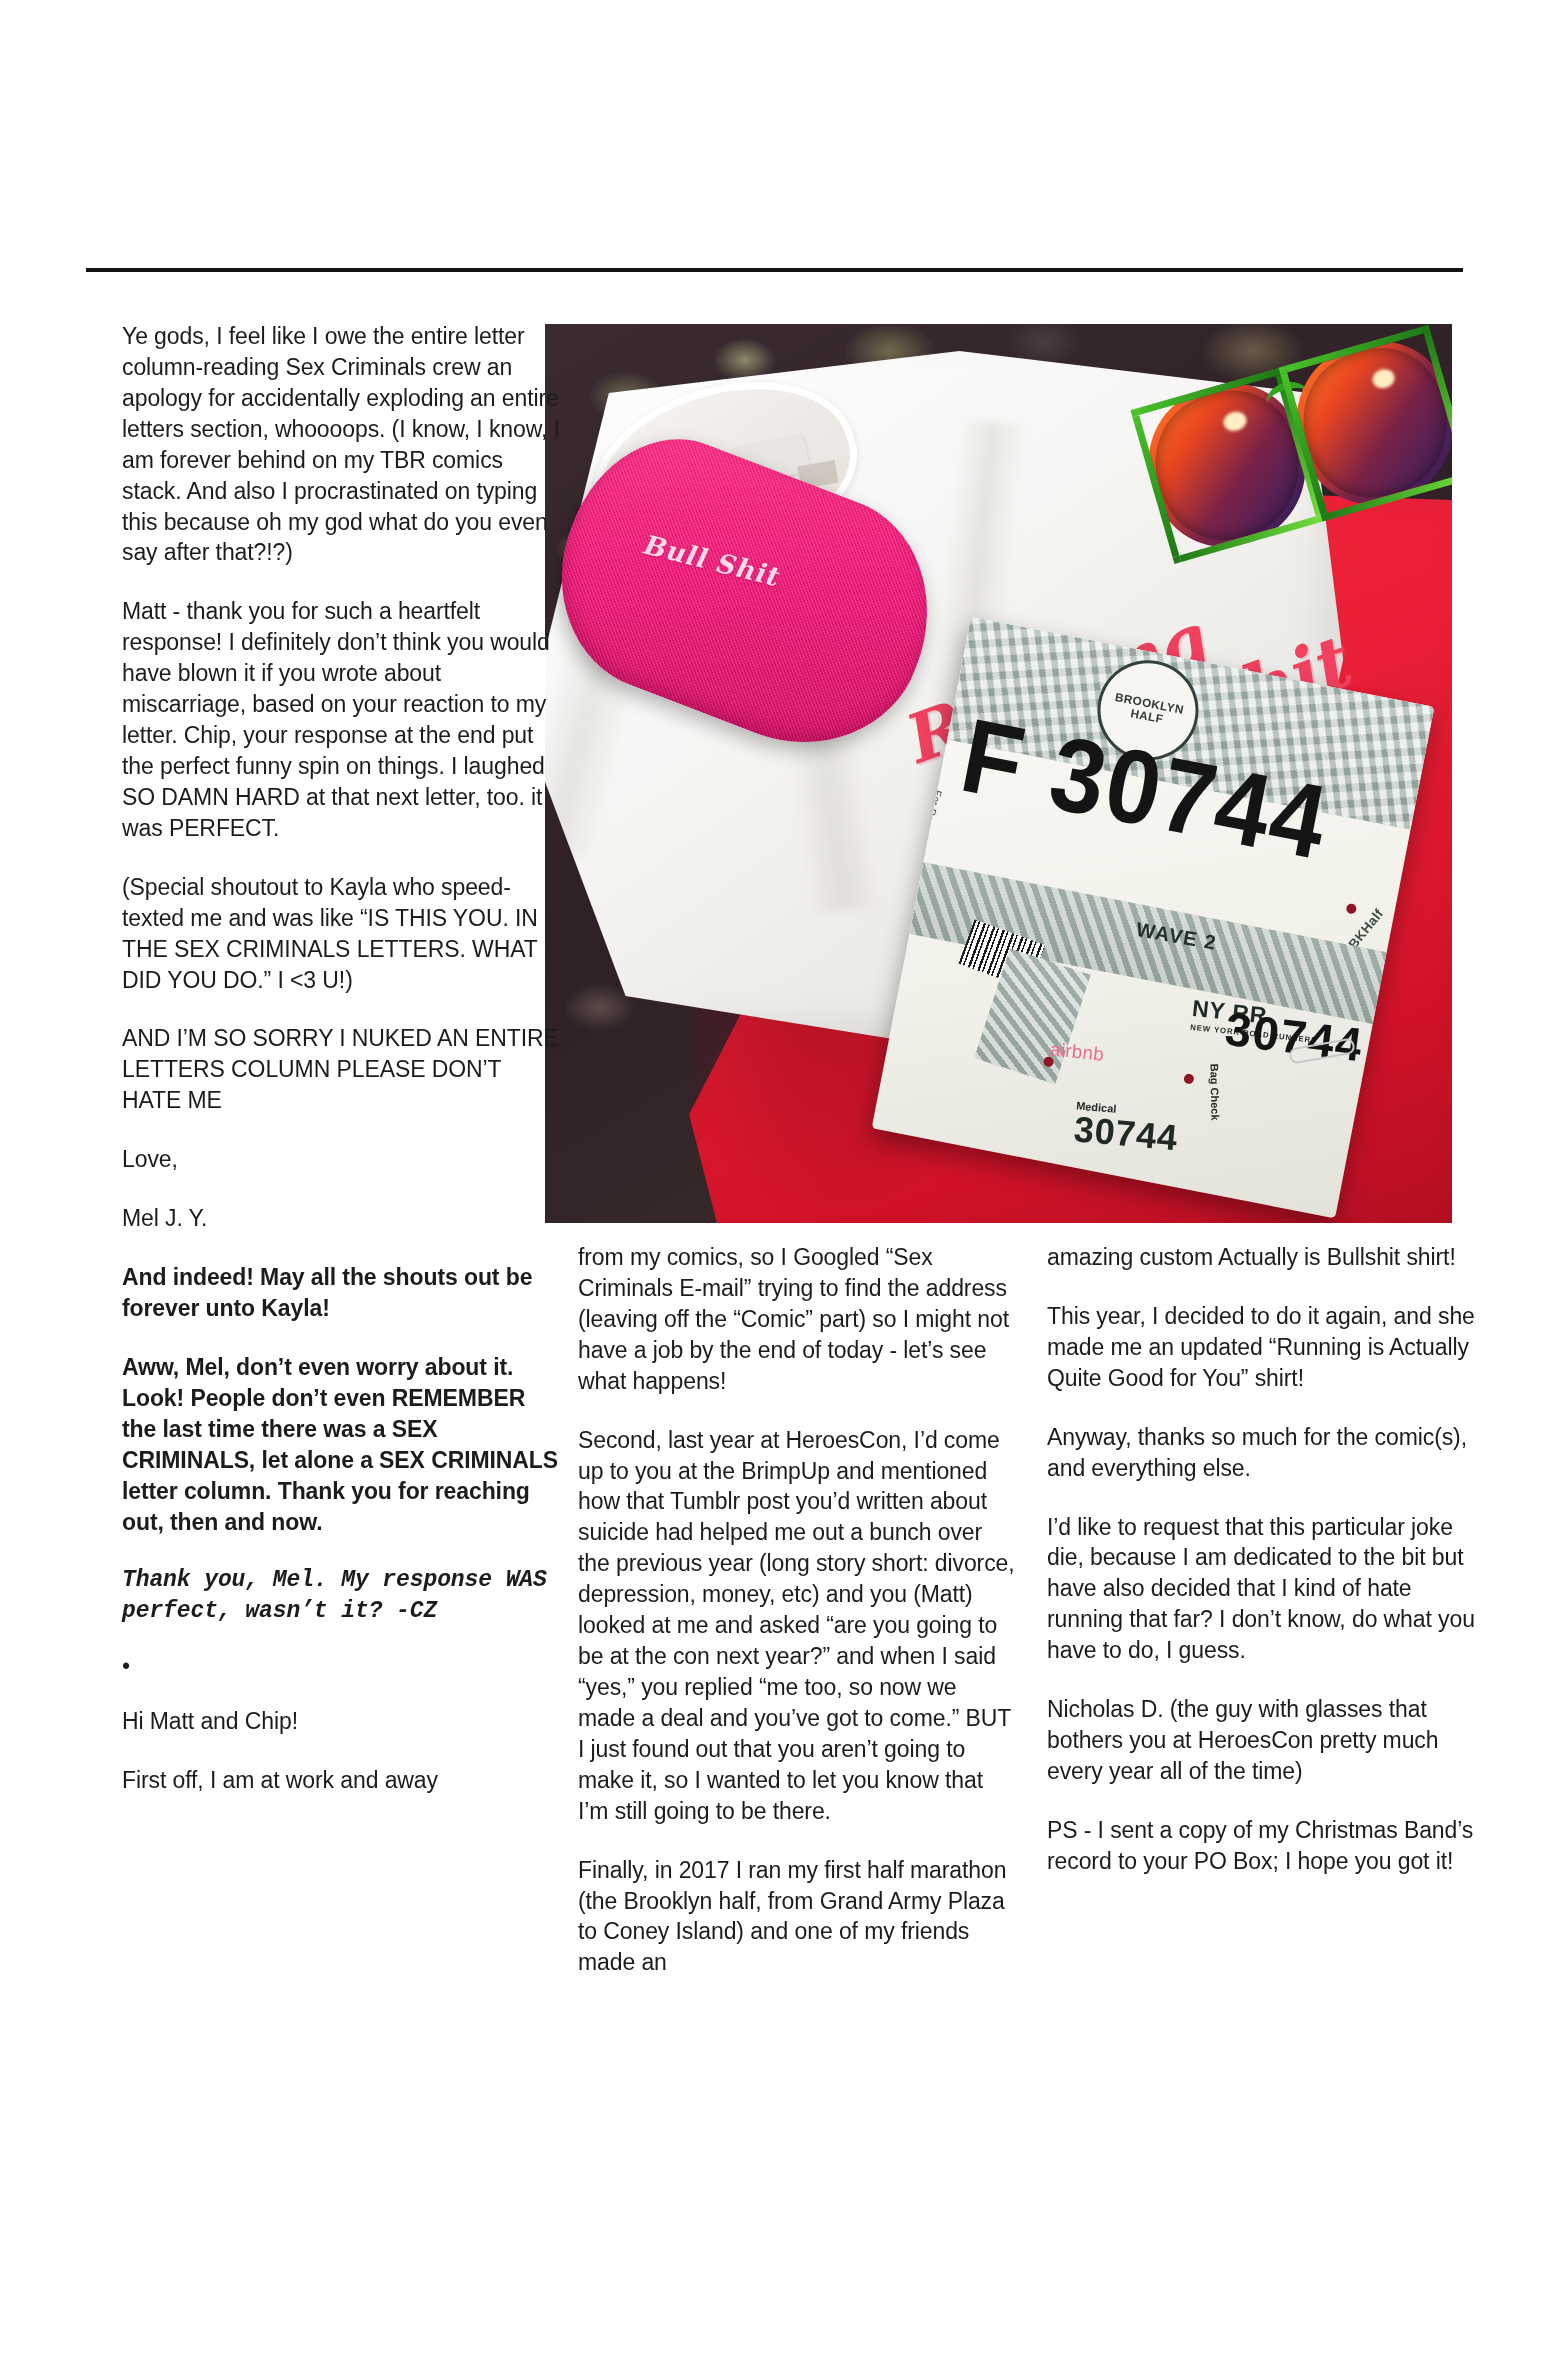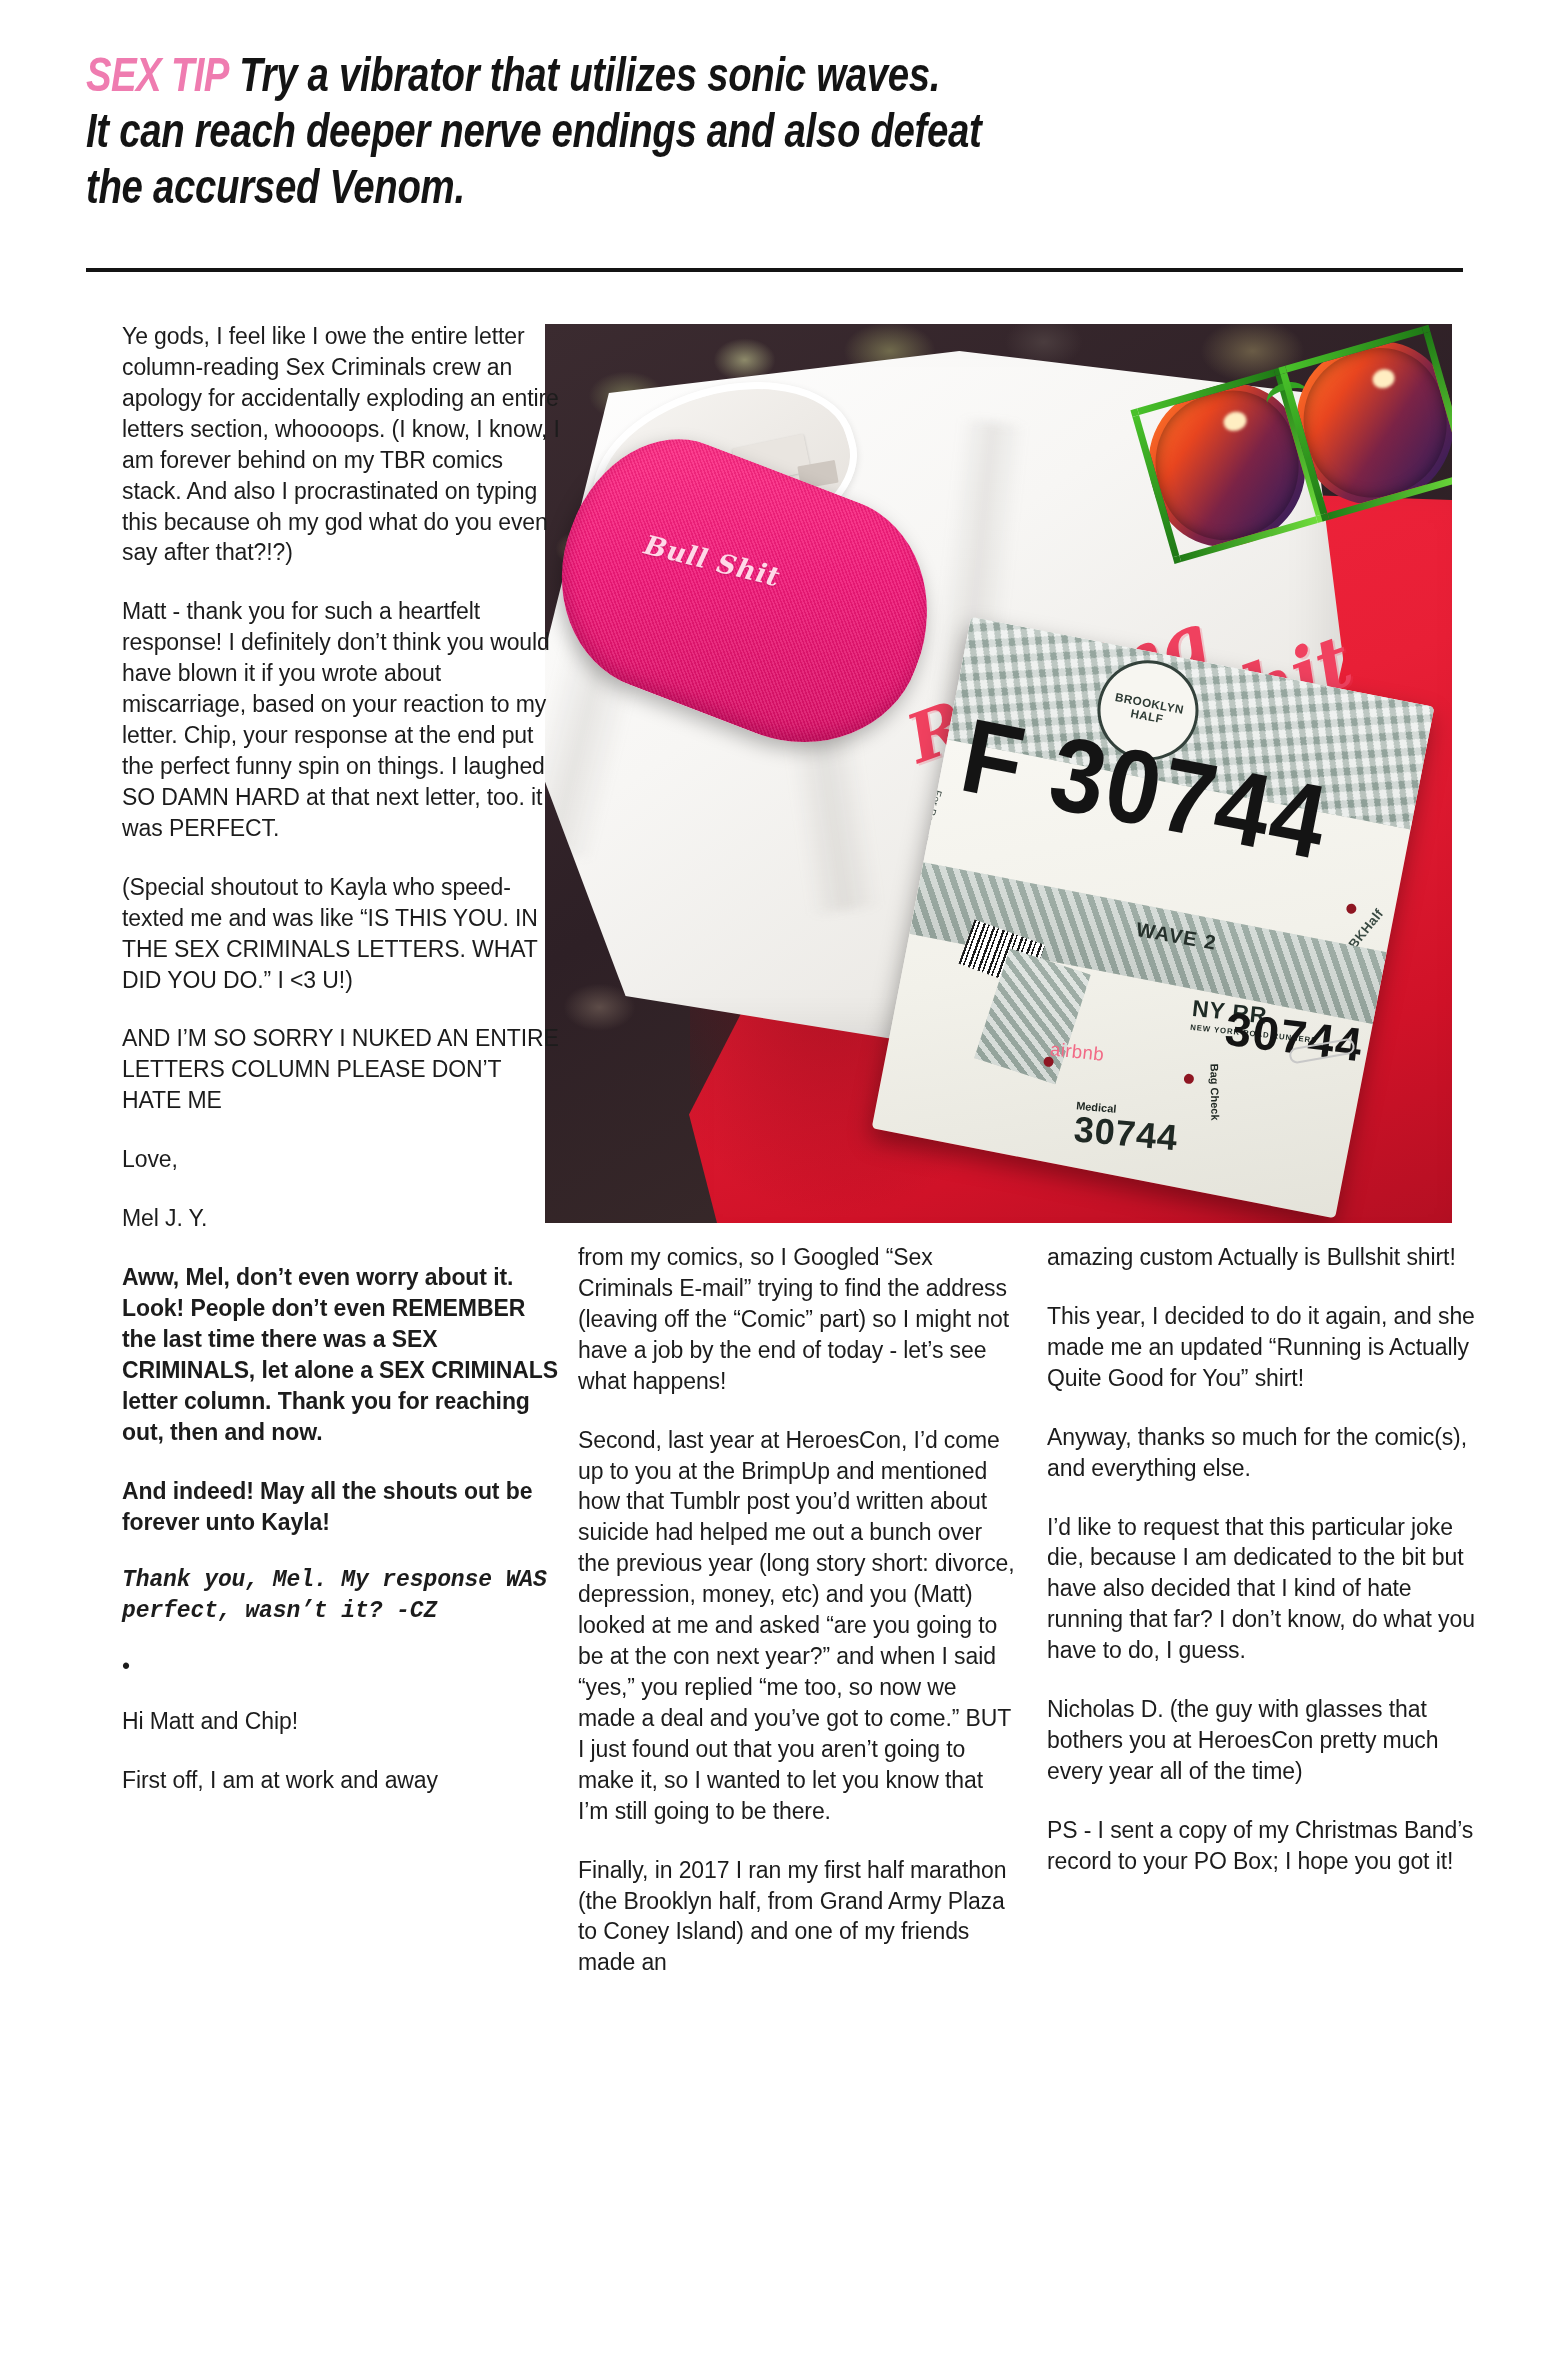--- a/index.html
+++ b/index.html
@@ -440,28 +440,20 @@
     background: transparent;
   }
 
   
 </style>
 </head>
 <body>
 
 <div class="page">
 
-  <div class="header">
-    <div class="tip-line">
-      <span class="tip-label">SEX TIP</span>
-      <span class="tip-body">Try a vibrator that utilizes sonic waves.</span>
-    </div>
-    <div class="tip-line tip-body">It can reach deeper nerve endings and also defeat</div>
-    <div class="tip-line tip-body">the accursed Venom.</div>
-  </div>
 
   <div class="rule"></div>
 
   <div class="photo">
     <div class="photo-inner">
       <div class="bg-camo"></div>
       <div class="red-cloth"></div>
       <div class="red-shadow"></div>
 
       <div class="shirt">
@@ -527,22 +519,22 @@
     </div>
   </div>
 
   <div class="col" id="col1">
     <p>Ye gods, I feel like I owe the entire letter column-reading Sex Criminals crew an apology for accidentally exploding an entire letters section, whoooops. (I know, I know, I am forever behind on my TBR comics stack. And also I procrastinated on typing this because oh my god what do you even say after that?!?)</p>
     <p>Matt - thank you for such a heartfelt response! I definitely don’t think you would have blown it if you wrote about miscarriage, based on your reaction to my letter. Chip, your response at the end put the perfect funny spin on things. I laughed SO DAMN HARD at that next letter, too. it was PERFECT.</p>
     <p>(Special shoutout to Kayla who speed-texted me and was like “IS THIS YOU. IN THE SEX CRIMINALS LETTERS. WHAT DID YOU DO.” I &lt;3 U!)</p>
     <p>AND I’M SO SORRY I NUKED AN ENTIRE LETTERS COLUMN PLEASE DON’T HATE ME</p>
     <p>Love,</p>
     <p>Mel J. Y.</p>
+    <p class="bold">And indeed! May all the shouts out be forever unto Kayla!</p>
     <p class="bold">Aww, Mel, don’t even worry about it. Look! People don’t even REMEMBER the last time there was a SEX CRIMINALS, let alone a SEX CRIMINALS letter column. Thank you for reaching out, then and now.</p>
-    <p class="bold">And indeed! May all the shouts out be forever unto Kayla!</p>
     <p class="bolditalic">Thank you, Mel. My response WAS perfect, wasn’t it? -CZ</p>
     <p class="bullet">•</p>
     <p>Hi Matt and Chip!</p>
     <p>First off, I am at work and away</p>
   </div>
 
   <div class="col" id="col2">
     <p>from my comics, so I Googled “Sex Criminals E-mail” trying to find the address (leaving off the “Comic” part) so I might not have a job by the end of today - let’s see what happens!</p>
     <p>Second, last year at HeroesCon, I’d come up to you at the BrimpUp and mentioned how that Tumblr post you’d written about suicide had helped me out a bunch over the previous year (long story short: divorce, depression, money, etc) and you (Matt) looked at me and asked “are you going to be at the con next year?” and when I said “yes,” you replied “me too, so now we made a deal and you’ve got to come.” BUT I just found out that you aren’t going to make it, so I wanted to let you know that I’m still going to be there.</p>
     <p>Finally, in 2017 I ran my first half marathon (the Brooklyn half, from Grand Army Plaza to Coney Island) and one of my friends made an</p>

